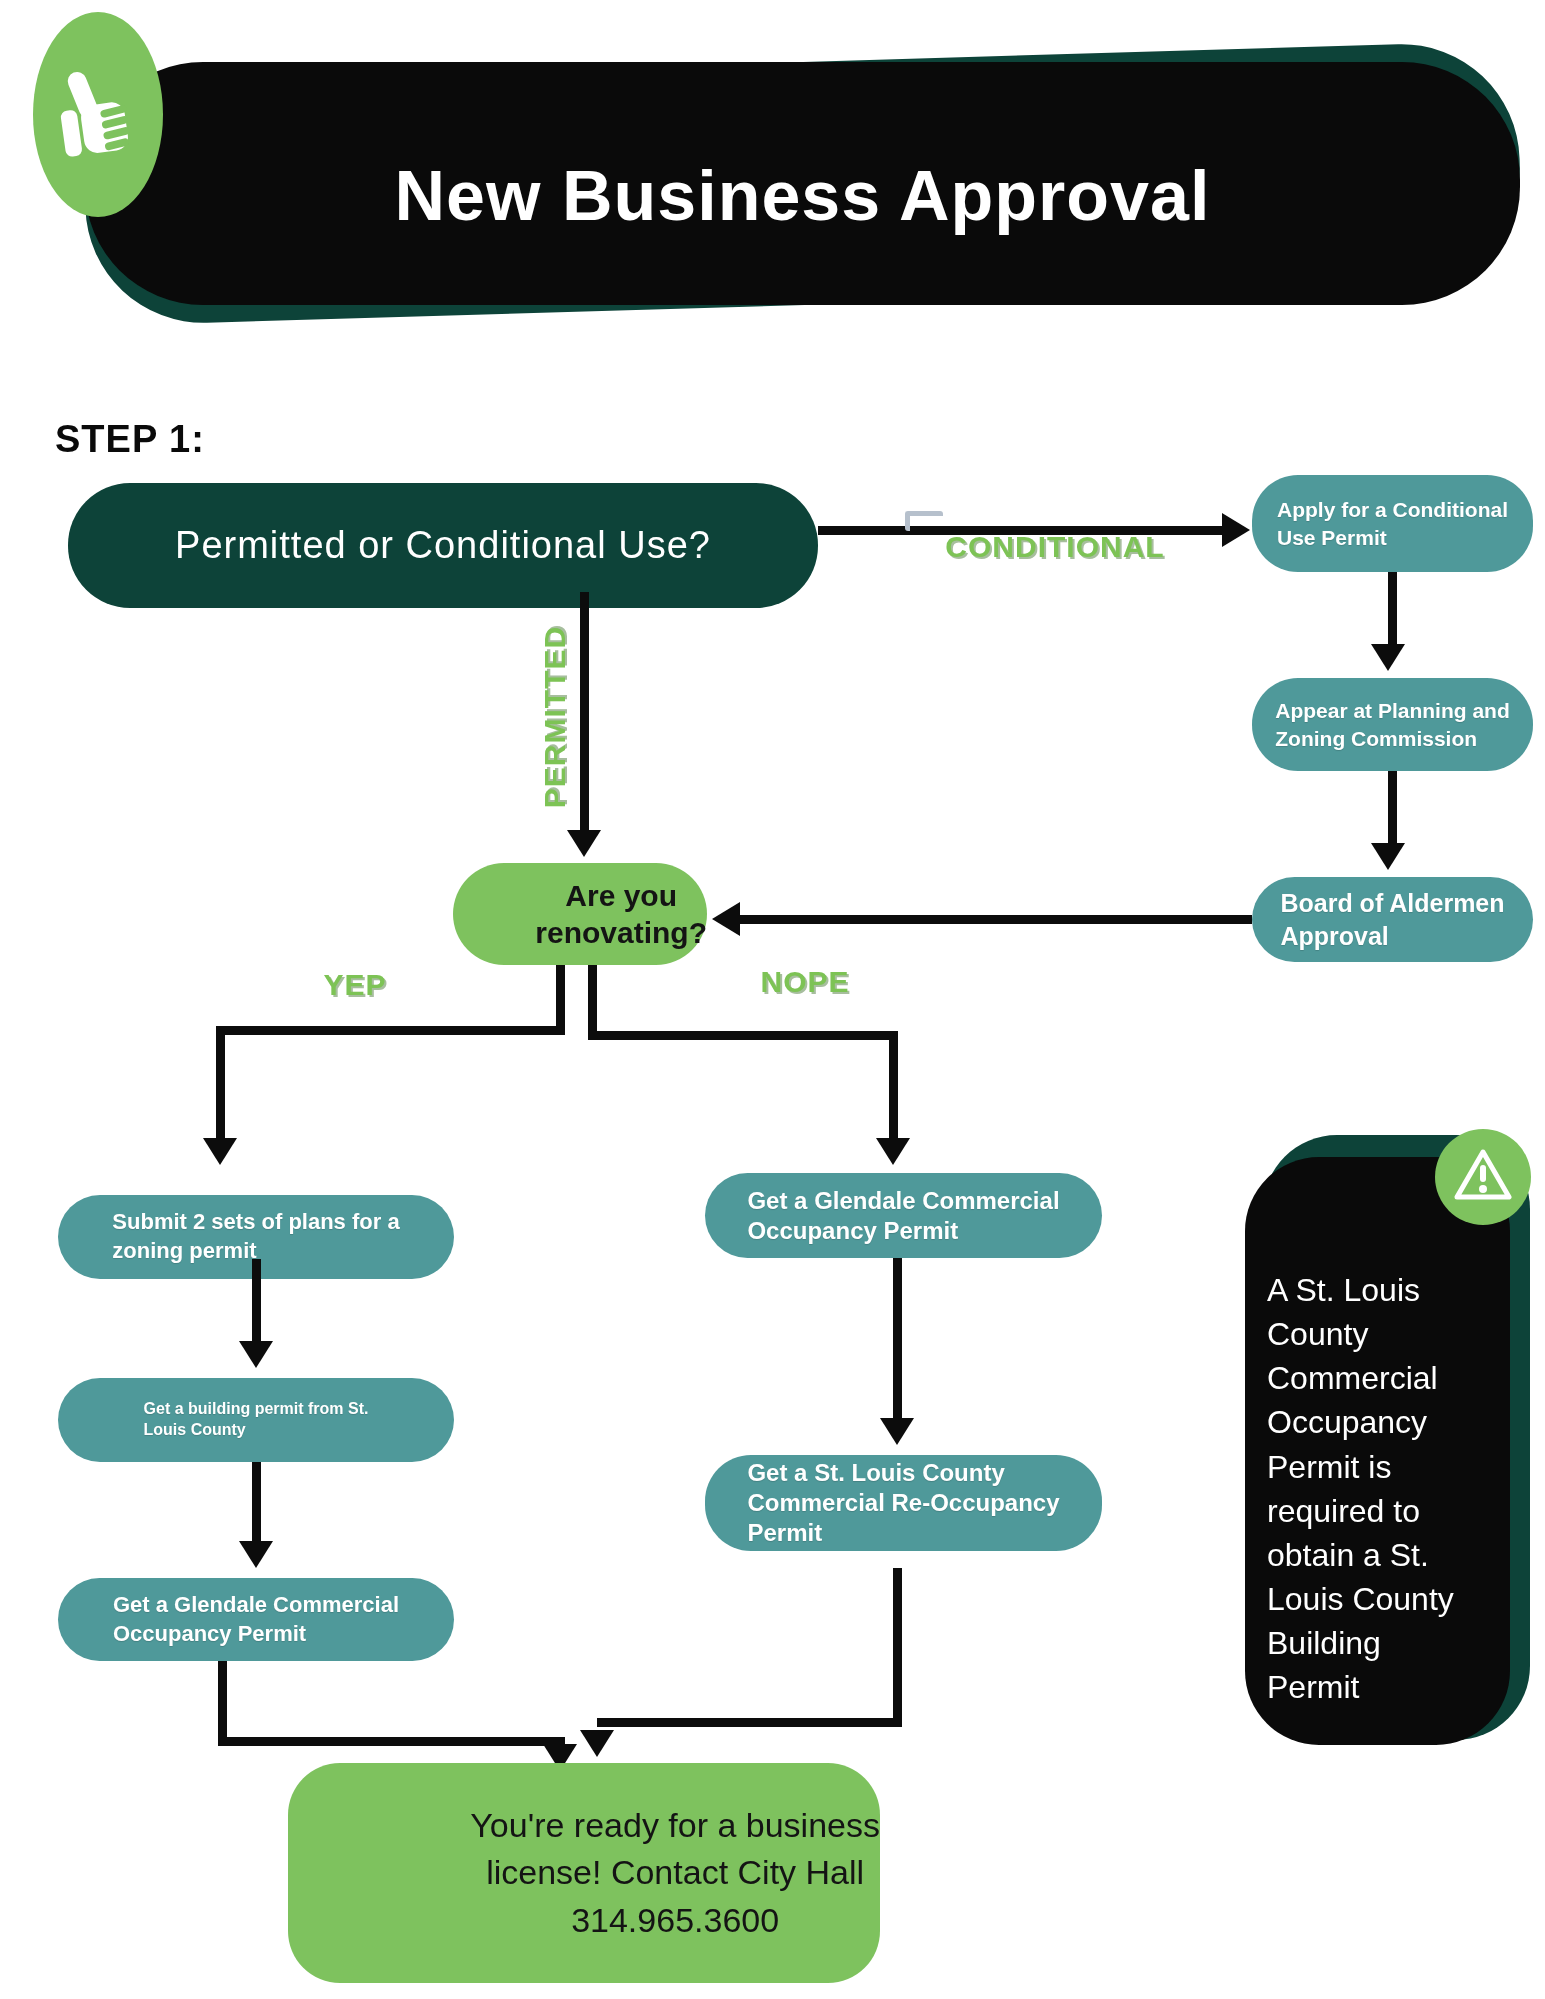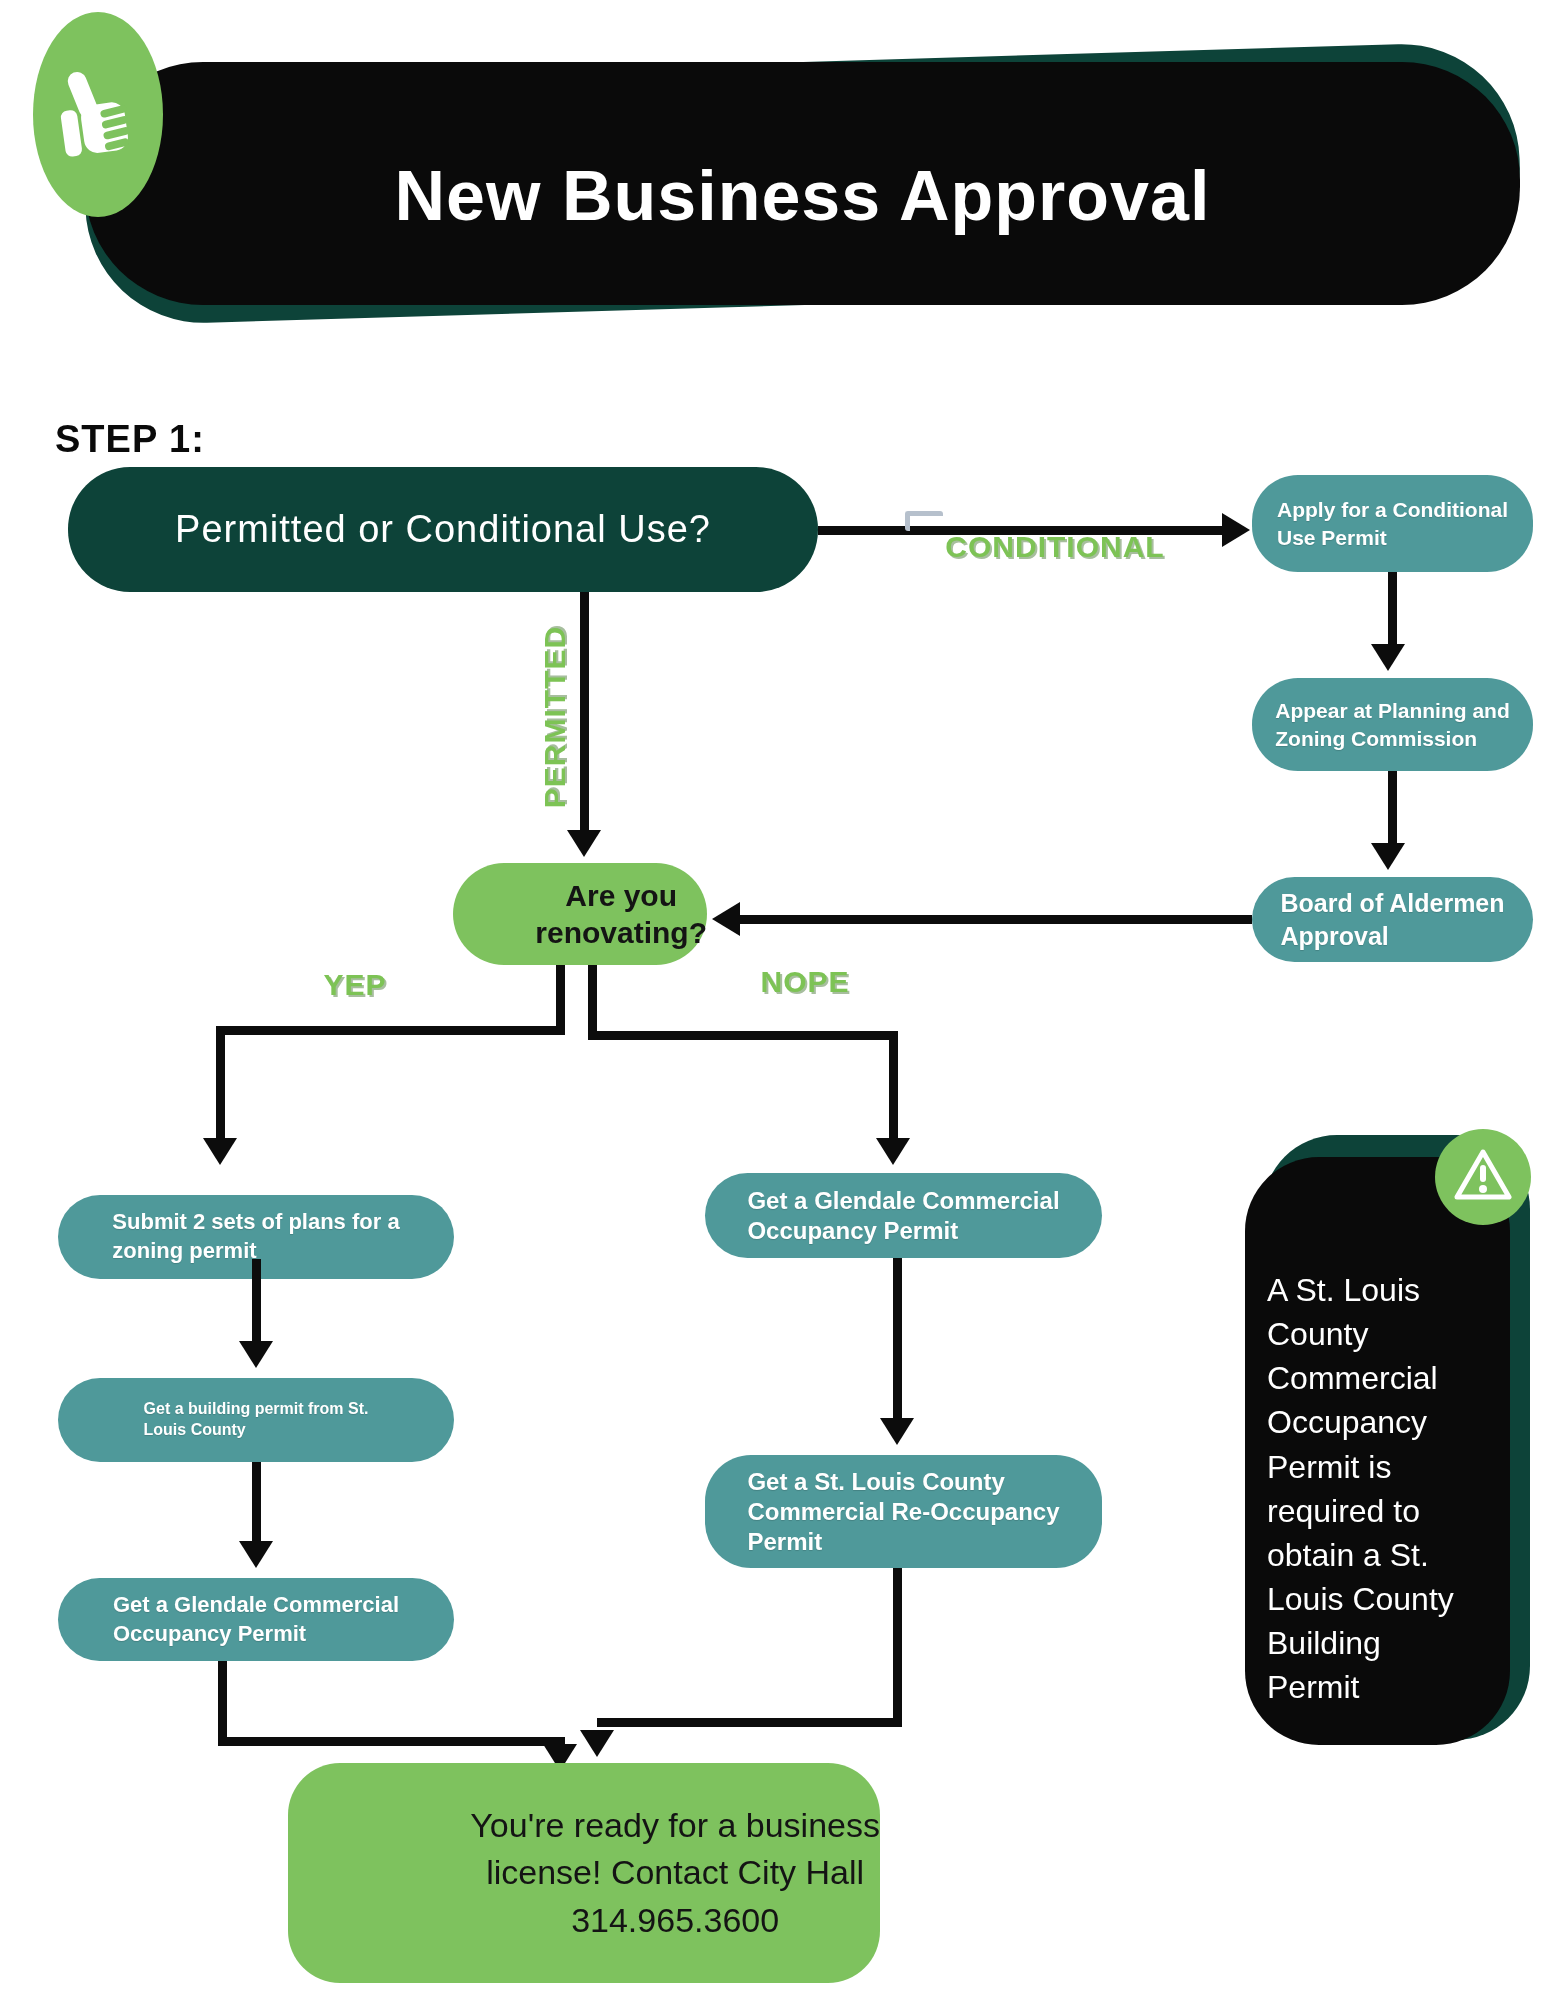--- a/index.html
+++ b/index.html
@@ -12,21 +12,21 @@
                  background:#0d4339;transform:rotate(-1.7deg);}
   .header-bar{left:85px;top:62px;width:1435px;height:243px;border-radius:118px;background:#0a0a0a;
               display:flex;align-items:center;justify-content:center;}
   .page-title{color:#ffffff;font-size:70px;font-weight:bold;letter-spacing:1px;margin-top:25px;}
   .thumb-circle{left:33px;top:12px;width:130px;height:205px;border-radius:50%;background:#7ec25e;
                 display:flex;align-items:center;justify-content:center;}
 
   .step-label{left:55px;top:418px;font-size:38px;font-weight:800;color:#0a0a0a;letter-spacing:1px;}
 
   
-  .pill-dark{background:#0d4339;color:#ffffff;border-radius:62px;display:flex;align-items:center;justify-content:center;}
+  .pill-dark{background:#0d4339;color:#ffffff;border-radius:62px;display:flex;align-items:center;justify-content:center;margin-top:16px;}
   .pill-teal{background:#4f999a;color:#ffffff;border-radius:46px;display:flex;align-items:center;justify-content:center;
              text-align:left;font-weight:bold;white-space:pre-line;text-shadow:0 1px 1px rgba(0,0,0,.15);}
   .pill-green{background:#7ec25e;color:#141414;border-radius:52px;display:flex;align-items:center;justify-content:flex-end;
               text-align:center;white-space:pre-line;}
   .lbl{color:#7dc355;font-weight:800;letter-spacing:1px;font-size:30px;
        text-shadow:2px 2px 0 rgba(60,110,40,.45);text-align:center;}
 
   
   .h{background:#0c0c0c;height:9px;}
   .v{background:#0c0c0c;width:9px;}
@@ -146,21 +146,21 @@
 Occupancy Permit</span>
   </div>
 
   <div class="abs pill-teal" style="left:705px;top:1173px;width:397px;height:85px;font-size:24px;line-height:1.25;">
     <span>Get a Glendale Commercial
 Occupancy Permit</span>
   </div>
   <div class="abs v" style="left:893px;top:1258px;height:160px;"></div>
   <div class="abs ad" style="left:880px;top:1418px;"></div>
 
-  <div class="abs pill-teal" style="left:705px;top:1455px;width:397px;height:113px;font-size:24px;line-height:1.25;">
+  <div class="abs pill-teal" style="left:705px;top:1455px;width:397px;height:96px;font-size:24px;line-height:1.25;">
     <span>Get a St. Louis County
 Commercial Re-Occupancy
 Permit</span>
   </div>
 
   <div class="abs v" style="left:218px;top:1661px;height:76px;"></div>
   <div class="abs h" style="left:218px;top:1737px;width:347px;"></div>
   <div class="abs ad" style="left:543px;top:1744px;"></div>
 
   <div class="abs v" style="left:893px;top:1568px;height:150px;"></div>

